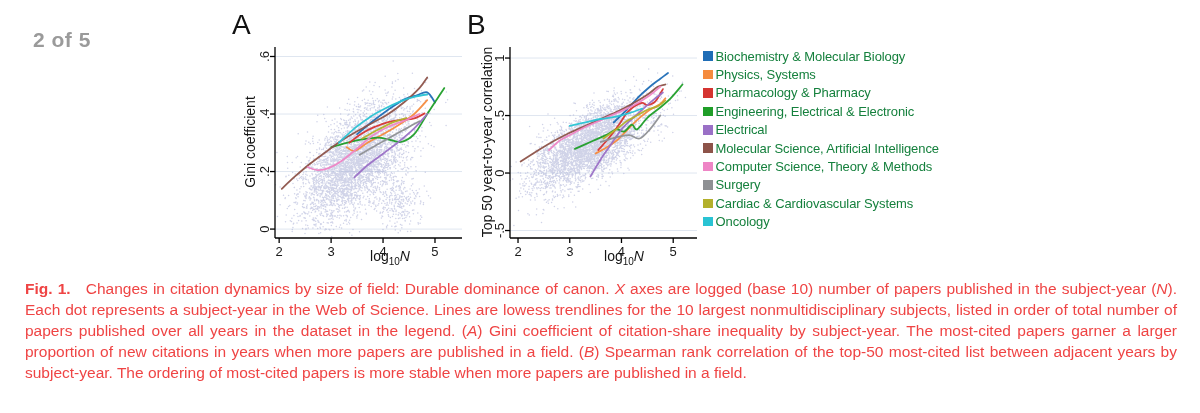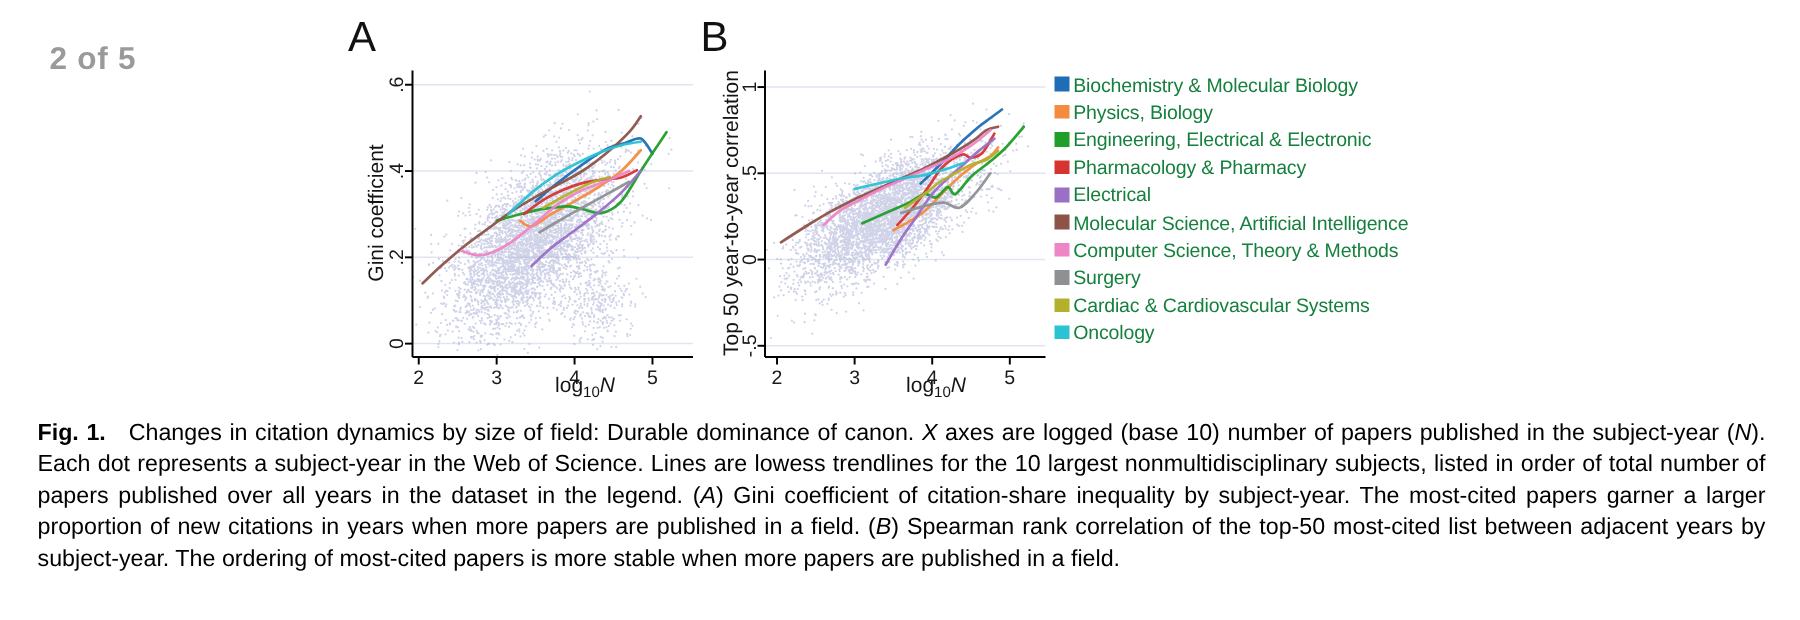--- a/index.html
+++ b/index.html
@@ -19,21 +19,21 @@
         transform:translate(-50%,0);padding-left:40px;}
   .x-title sub{font-size:10px;}
   .x-title i{font-style:italic;}
   #xtitleA{left:370px;top:248px;}
   #xtitleB{left:604px;top:248px;}
   .legend{position:absolute;left:703px;top:47px;display:flex;flex-direction:column;}
   .legend-row{display:flex;align-items:center;height:18.4px;}
   .legend-swatch{width:9.5px;height:9.5px;flex:0 0 9.5px;margin-right:3px;}
   .legend-label{font-size:13px;color:#15803d;letter-spacing:-0.1px;white-space:nowrap;}
   .caption{position:absolute;left:25px;top:278px;width:1152px;font-size:15.5px;
-        line-height:21px;color:#000000;text-align:justify;}
+        line-height:21px;color:#ef4444;text-align:justify;}
   .caption b{font-weight:700;}
   .caption i{font-style:italic;}
   svg text{font-family:"Liberation Sans",sans-serif;font-size:13px;fill:#1a1a1a;}
 </style>
 </head>
 <body>
 
 <div class="page">
 
   <div class="page-indicator">2 of 5</div>
@@ -142,29 +142,29 @@
   <div class="x-title" id="xtitleA"><span>log</span><sub>10</sub><i>N</i></div>
   <div class="x-title" id="xtitleB"><span>log</span><sub>10</sub><i>N</i></div>
 
   <div class="legend" id="legend">
       <div class="legend-row">
         <span class="legend-swatch" style="background: rgb(31, 109, 182);"></span>
         <span class="legend-label">Biochemistry &amp; Molecular Biology</span>
       </div>
       <div class="legend-row">
         <span class="legend-swatch" style="background: rgb(245, 139, 62);"></span>
-        <span class="legend-label">Physics, Biology</span>
+        <span class="legend-label">Physics, Systems</span>
+      </div>
+      <div class="legend-row">
+        <span class="legend-swatch" style="background: rgb(213, 52, 49);"></span>
+        <span class="legend-label">Pharmacology &amp; Pharmacy</span>
       </div>
       <div class="legend-row">
         <span class="legend-swatch" style="background: rgb(31, 158, 40);"></span>
         <span class="legend-label">Engineering, Electrical &amp; Electronic</span>
-      </div>
-      <div class="legend-row">
-        <span class="legend-swatch" style="background: rgb(213, 52, 49);"></span>
-        <span class="legend-label">Pharmacology &amp; Pharmacy</span>
       </div>
       <div class="legend-row">
         <span class="legend-swatch" style="background: rgb(154, 112, 198);"></span>
         <span class="legend-label">Electrical</span>
       </div>
       <div class="legend-row">
         <span class="legend-swatch" style="background: rgb(141, 83, 73);"></span>
         <span class="legend-label">Molecular Science, Artificial Intelligence</span>
       </div>
       <div class="legend-row">

